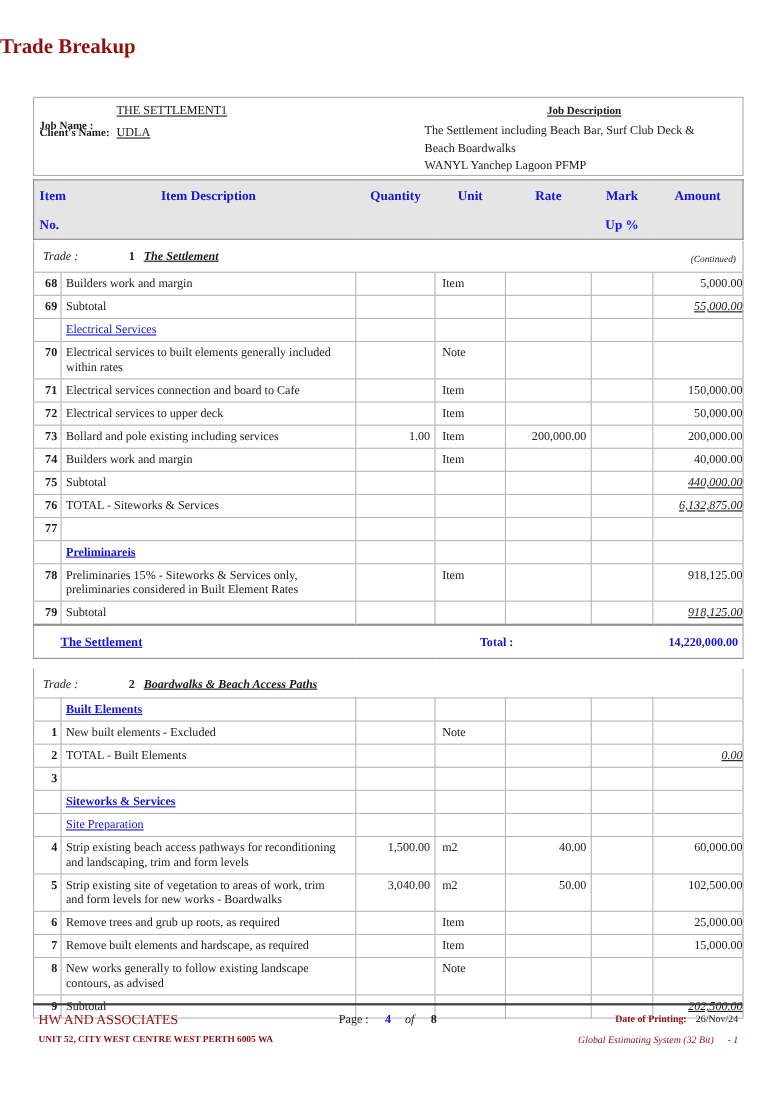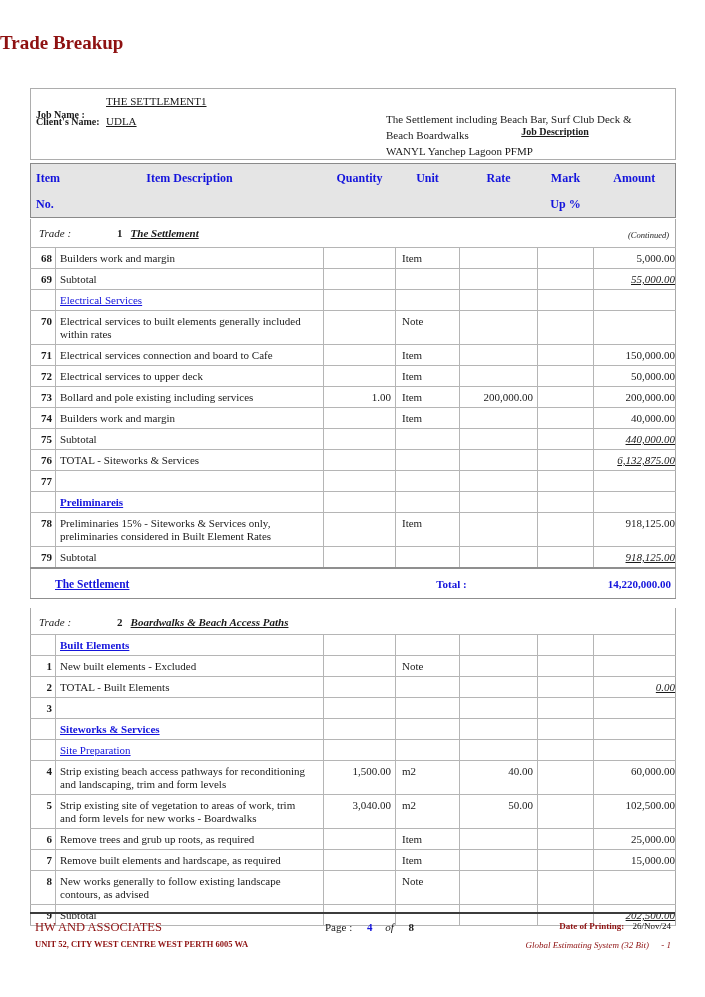--- a/index.html
+++ b/index.html
@@ -9,21 +9,21 @@
   
   .title{margin:0;padding-top:32px;text-align:left;font-size:19px;font-weight:bold;color:#8e1111;}
 
   
   .jobbox{position:absolute;left:30px;top:88px;width:644px;height:70px;border:1px solid #adadad;font-size:11px;}
   .jobrow-label{position:absolute;font-weight:bold;font-size:10px;}
   .job-name-label{left:5px;top:20px;}
   .client-label{left:5px;top:27px;}
   .job-name-value{position:absolute;left:75px;top:6px;text-decoration:underline;}
   .client-value{position:absolute;left:75px;top:26px;text-decoration:underline;}
-  .jobdesc-title{position:absolute;left:464px;top:7px;width:120px;text-align:center;font-weight:bold;font-size:10px;text-decoration:underline;margin-top:30px;}
+  .jobdesc-title{position:absolute;left:440px;top:7px;width:120px;text-align:center;font-weight:bold;font-size:10px;text-decoration:underline;}
   .jobdesc{position:absolute;left:355px;top:22px;line-height:16px;}
 
   
   .band{position:absolute;left:30px;top:163px;width:645px;border-collapse:collapse;table-layout:fixed;
     background:#e5e5e5;border:1px solid #8a8a8a;}
   .band td{padding:8px 0 6px;vertical-align:top;}
   .band .h1{font-weight:bold;color:#1414dc;font-size:12px;line-height:13px;}
   .band .h2{font-weight:bold;color:#1414dc;font-size:12px;line-height:13px;margin-top:13px;min-height:13px;}
   .band .c-no .h1,.band .c-no .h2{text-align:left;padding-left:5px;}
   .band .center{text-align:center;}
@@ -54,21 +54,21 @@
 
   .total-row td{border-top:2px solid #8f8f8f;border-bottom:1.5px solid #8f8f8f;padding:9px 0 7px;}
   .total-name{color:#1414dc;font-weight:bold;text-decoration:underline;margin-left:24px;font-size:11.5px;}
   .total-label-cell{text-align:center;padding-right:14px !important;color:#1414dc;font-weight:bold;}
   .total-amount-cell{text-align:right;padding-right:4px !important;color:#1414dc;font-weight:bold;}
 
   
   .footer{position:absolute;left:30px;width:645px;top:912px;border-top:2px solid #3c3c3c;height:50px;}
   .footer .company{position:absolute;left:5px;top:6px;color:#8e1111;font-size:12.5px;}
   .footer .address{position:absolute;left:5px;top:25px;color:#8e1111;font-weight:bold;font-size:8.5px;}
-  .footer .pagegroup{position:absolute;left:295px;top:7px;font-size:11px;}
+  .footer .pagegroup{position:absolute;left:278px;top:7px;font-size:11px;}
   .footer .page-no{color:#1414dc;font-weight:bold;margin-left:12px;}
   .footer .of{font-style:italic;margin-left:10px;}
   .footer .page-total{font-weight:bold;margin-left:12px;}
   .footer .dategroup{position:absolute;right:4px;top:7px;font-size:9px;}
   .footer .print-label{color:#8e1111;font-weight:bold;}
   .footer .print-date{margin-left:6px;color:#111;}
   .footer .sysgroup{position:absolute;right:4px;top:26px;font-size:9px;color:#8e1111;font-style:italic;}
   .footer .sys-page{margin-left:10px;}
 </style>
 </head>

